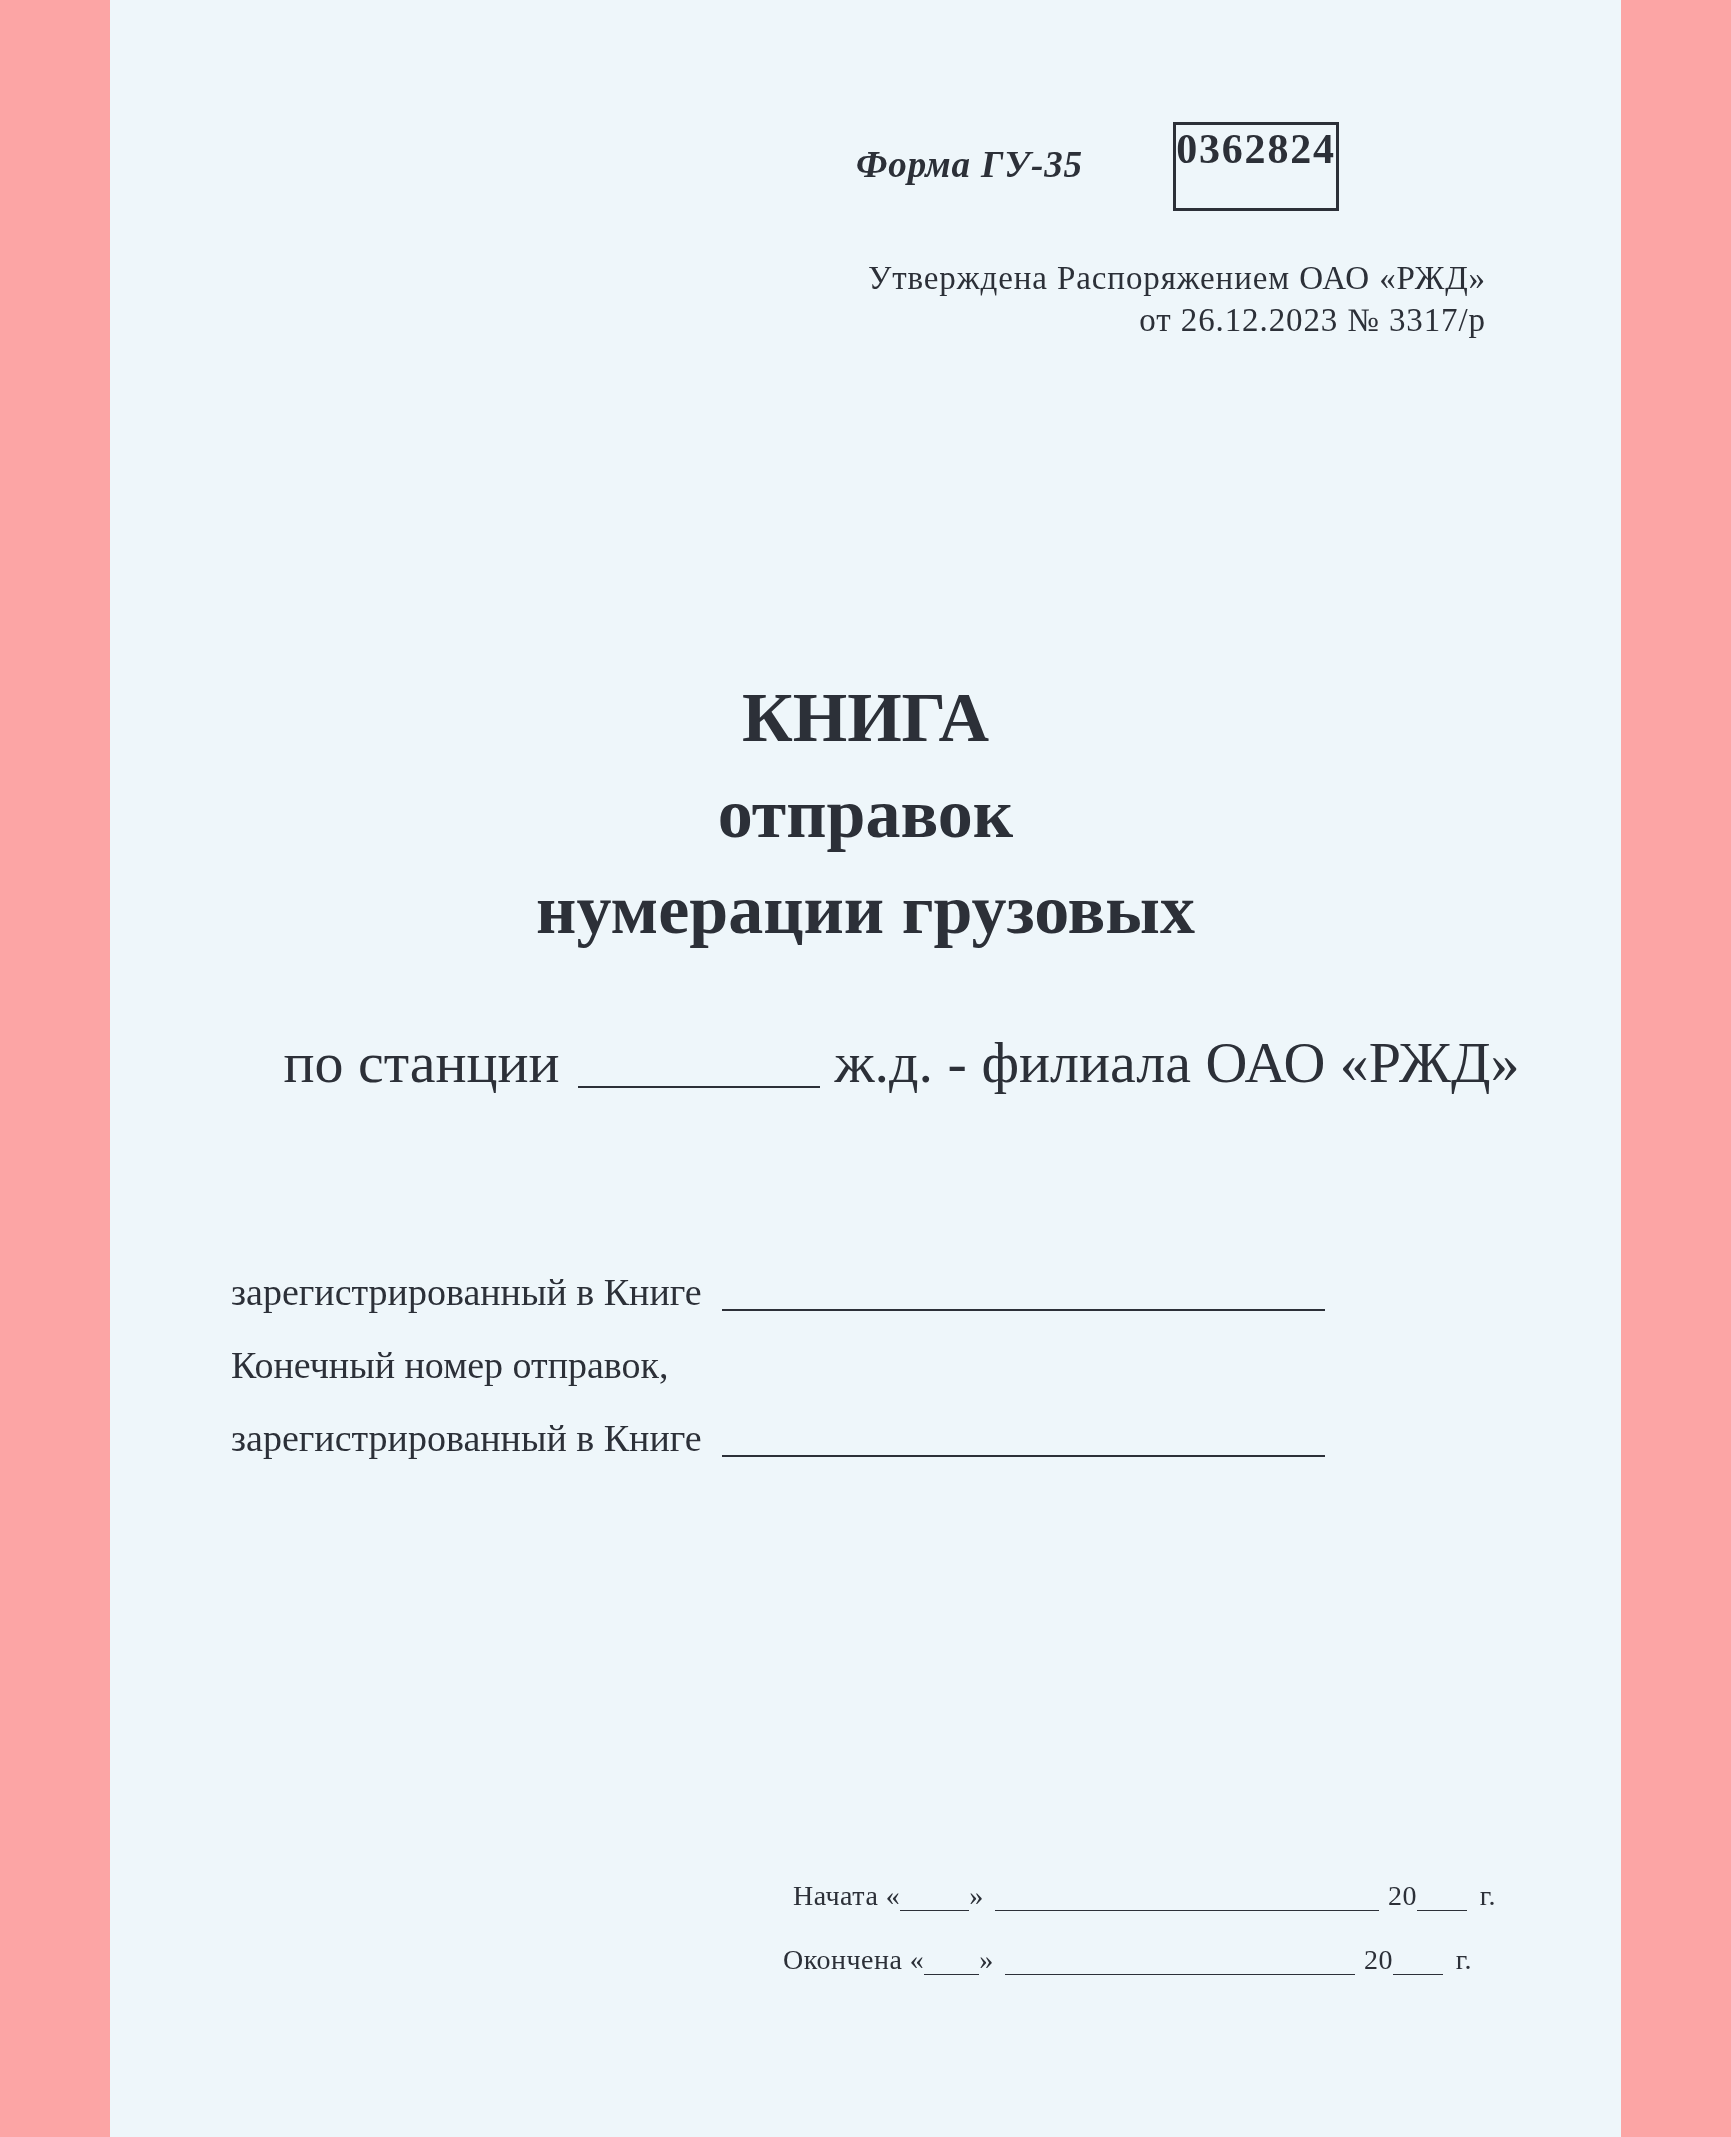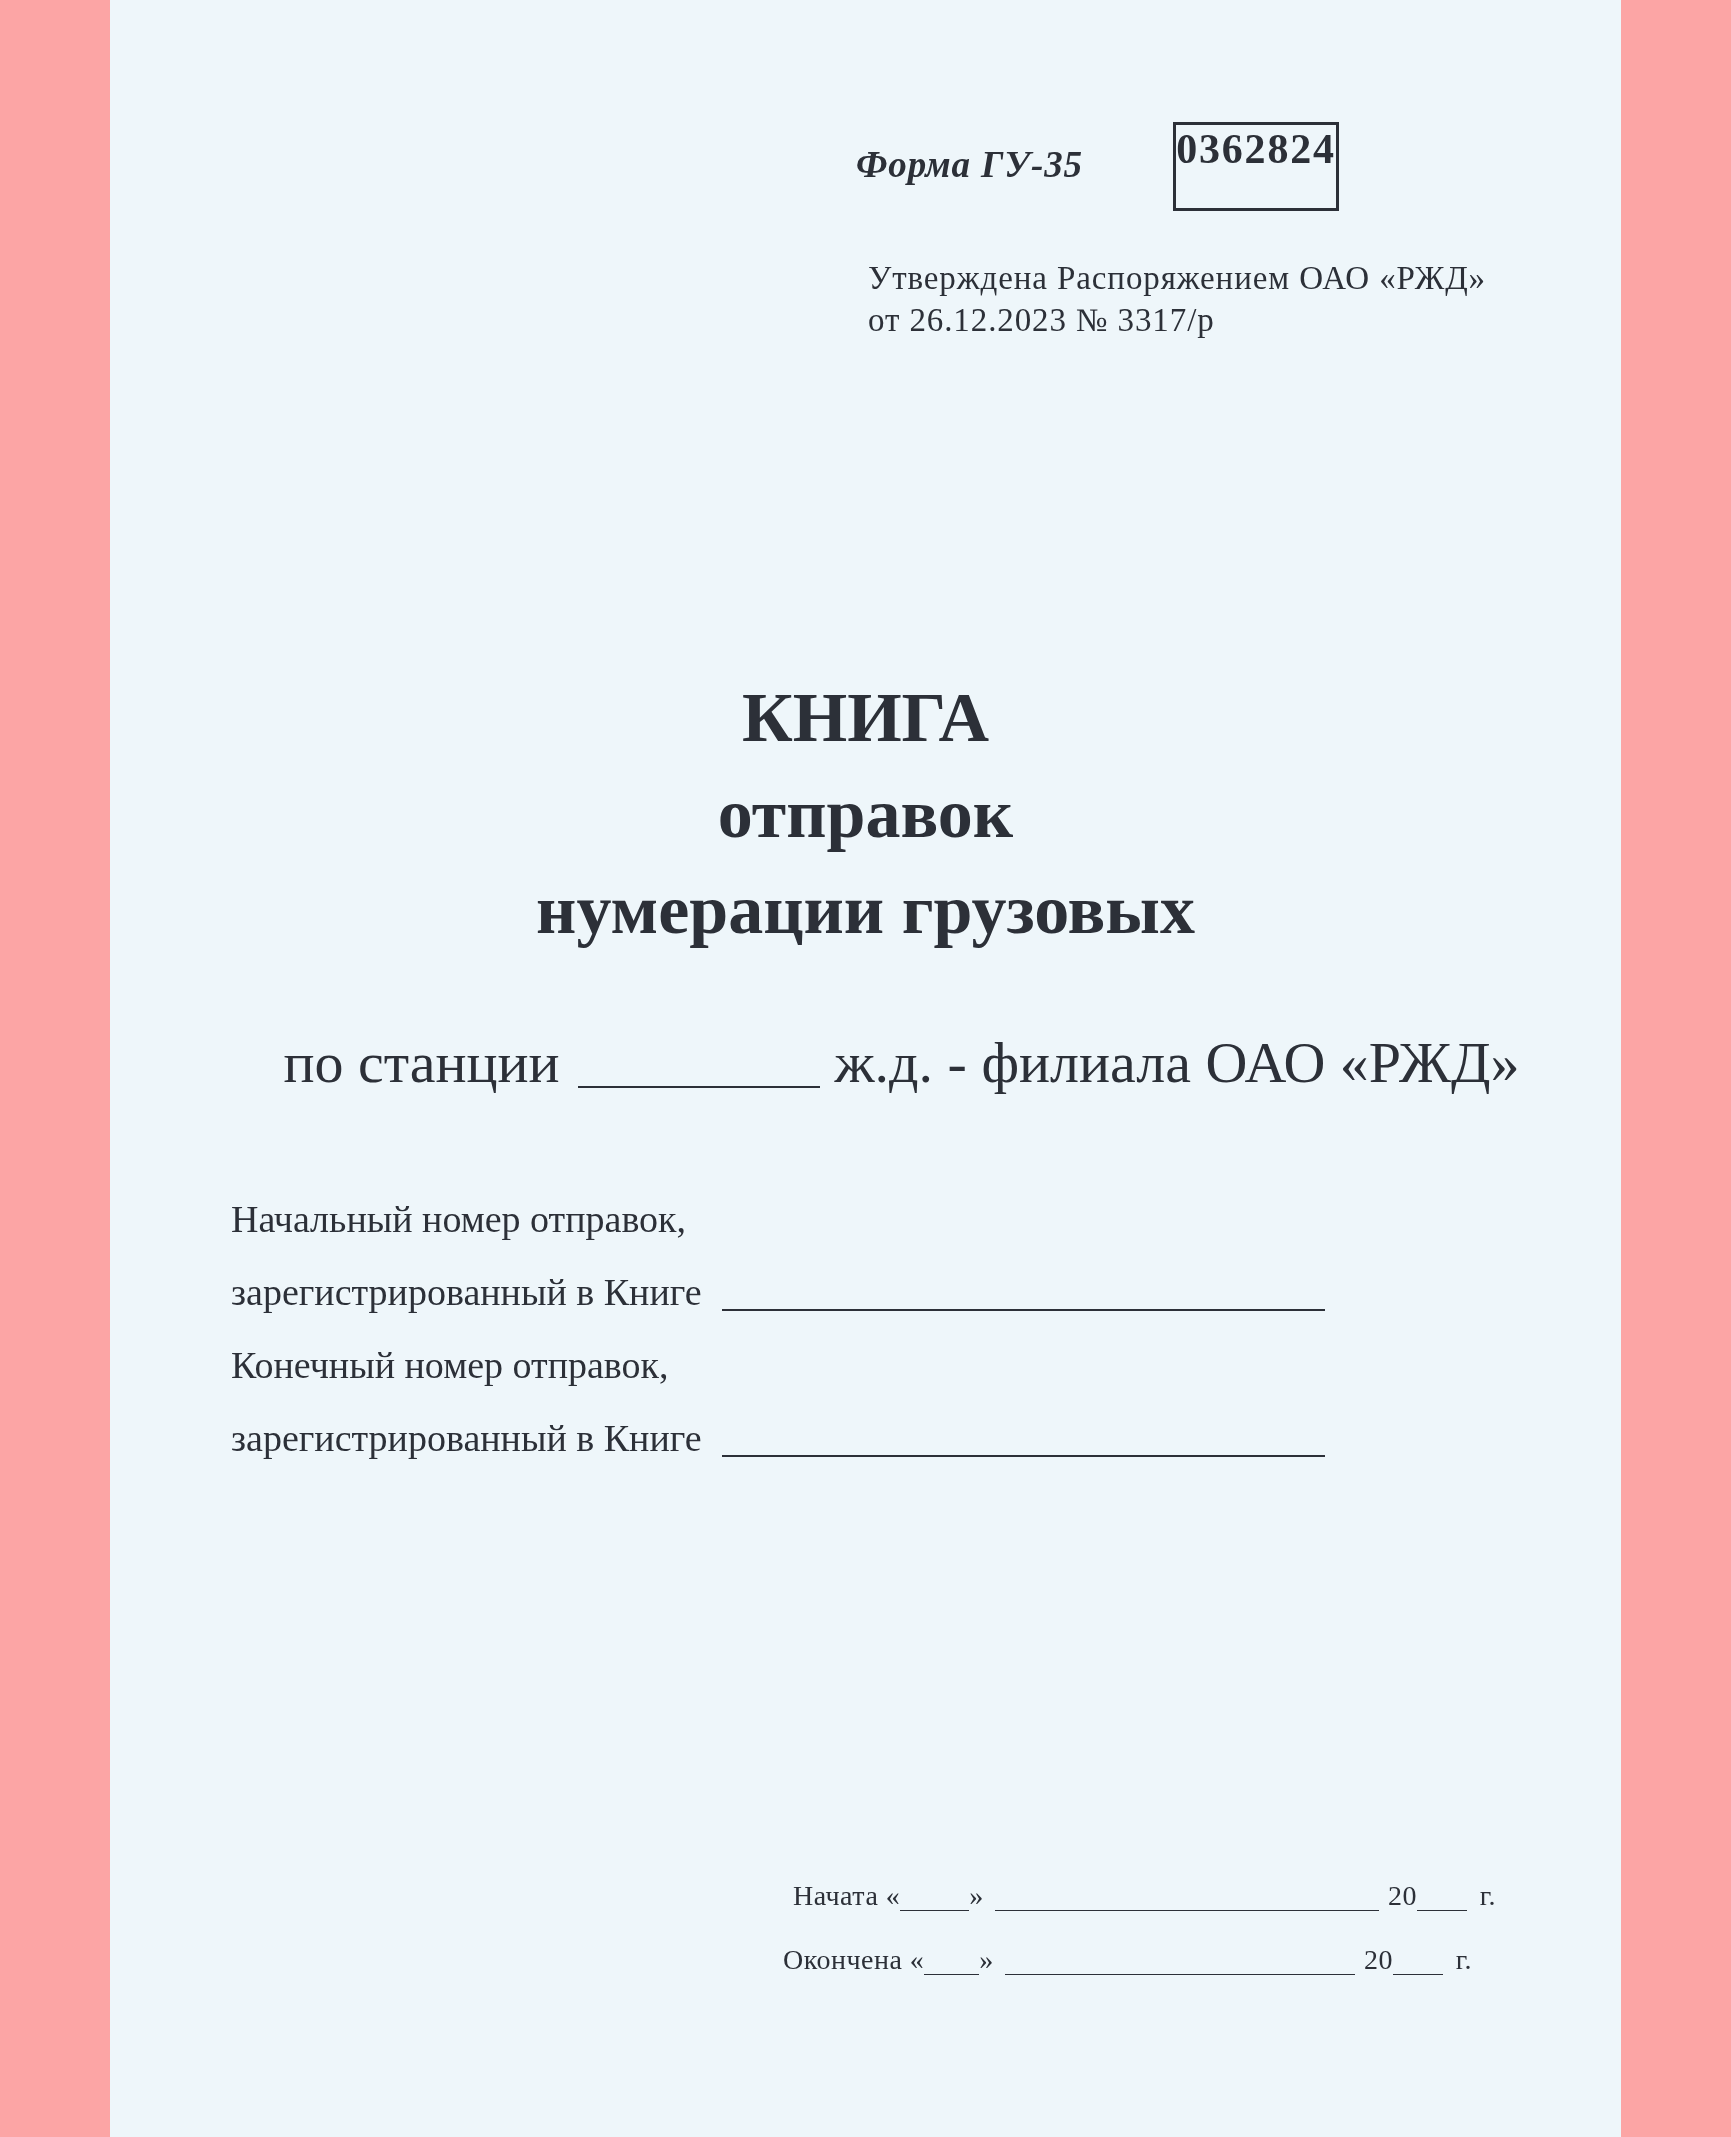--- a/index.html
+++ b/index.html
@@ -30,21 +30,21 @@
     width:166px;height:89px;
     border:3.7px solid var(--ink);
     box-sizing:border-box;
     display:flex;align-items:flex-start;justify-content:center;
   }
   .number-box span{
     font-size:42px;font-weight:bold;letter-spacing:1.8px;
   }
   .approval{
     position:absolute;top:257px;right:135px;
-    text-align:left;font-size:33px;line-height:42px;
+    text-align:right;font-size:33px;line-height:42px;
     letter-spacing:0.9px;white-space:nowrap;
   }
   .title{
     position:absolute;left:0;width:100%;top:670px;
     text-align:center;font-weight:bold;
     font-size:70px;line-height:96px;
     white-space:nowrap;
   }
   .station{
     position:absolute;left:0;width:100%;top:1029px;
@@ -102,21 +102,20 @@
     <div class="title">
       <div>КНИГА</div>
       <div>отправок</div>
       <div>нумерации грузовых</div>
     </div>
 
     <div class="station">
       <span>по станции</span><span class="blank station-blank"></span><span>ж.д. - филиала ОАО «РЖД»</span>
     </div>
 
-    <div class="field f1">Начальный номер отправок,</div>
 
     <div class="field f2">
       <span>зарегистрированный в Книге</span><span class="blank reg-blank"></span>
     </div>
 
     <div class="field f3">Конечный номер отправок,</div>
 
     <div class="field f4">
       <span>зарегистрированный в Книге</span><span class="blank reg-blank"></span>
     </div>

